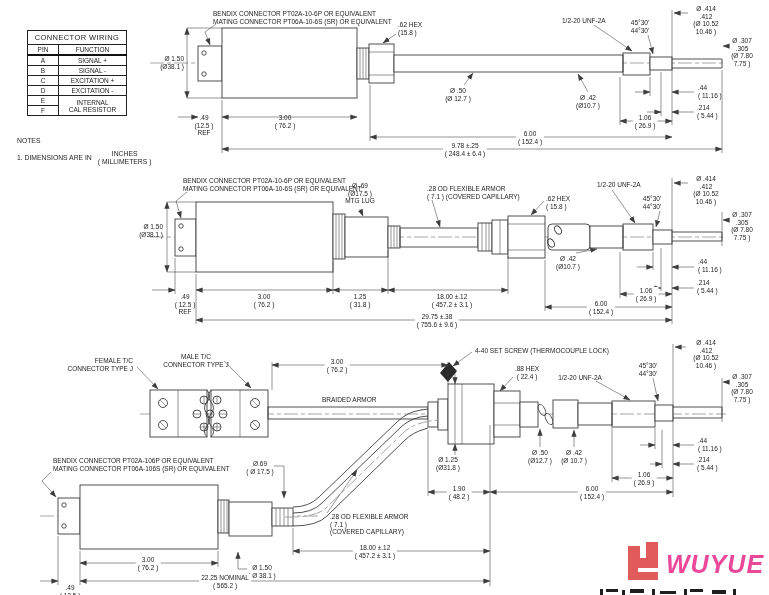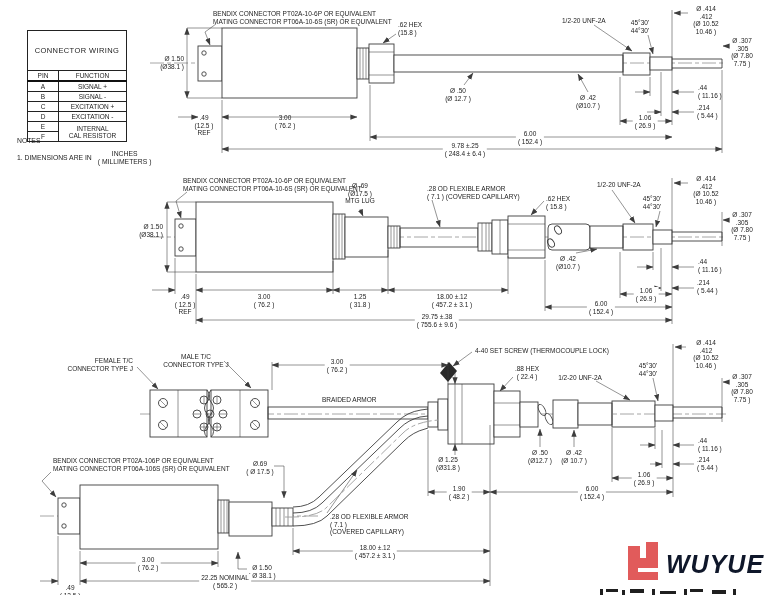--- a/index.html
+++ b/index.html
@@ -2,21 +2,21 @@
 <html><head>
 <meta charset="utf-8">
 <style>
   html,body{margin:0;padding:0;background:#fff;}
   #page{position:relative;width:769px;height:595px;background:#fff;overflow:hidden;
         font-family:"Liberation Sans",sans-serif;color:#1c1c1c;}
   
   #wtable{position:absolute;left:27px;top:30px;width:100px;border-collapse:collapse;
           font-size:6.5px;text-align:center;}
   #wtable td,#wtable th{border:1px solid #222;padding:1px 2px;font-weight:normal;}
-  #wtable .title{font-size:7.5px;letter-spacing:.4px;padding:15px 0;}
+  #wtable .title{font-size:7.5px;letter-spacing:.4px;padding:2px 0;}
   #wtable .hdr td{border-bottom:2.2px solid #111;}
   #wtable .pin{width:26px;}
   
   #notes{position:absolute;left:17px;top:137px;font-size:6.8px;line-height:8px;}
   #notes .nrow{display:flex;align-items:center;margin-top:5px;}
   #notes .stack{display:inline-flex;flex-direction:column;align-items:center;margin-left:6px;}
   
   .lbl{position:absolute;font-size:6.5px;line-height:7.5px;white-space:nowrap;text-align:center;}
   .lbl.center{transform:translateX(-50%);}
   .lbl.right{transform:translateX(-100%);text-align:right;}
@@ -624,16 +624,16 @@
       <div class="lbl center" style="left: 70px; top: 584px;">
         <div>.49</div>
         <div>( 12.5 )</div>
       </div>
     </div>
 
   <div id="logo">
     <svg width="34" height="40" viewBox="0 0 34 40">
       <path d="M2,4 H14 V16 H20 V0 H32 V26 H12 V30 H32 V38 H2 Z" fill="#dd4444" opacity="0.88"></path>
     </svg>
-    <span class="wordmark" style="color: #0f172a;">WUYUE</span>
+    <span class="wordmark" style="color: #ec4899;">WUYUE</span>
   </div>
 
 </div>
 
 </body></html>

